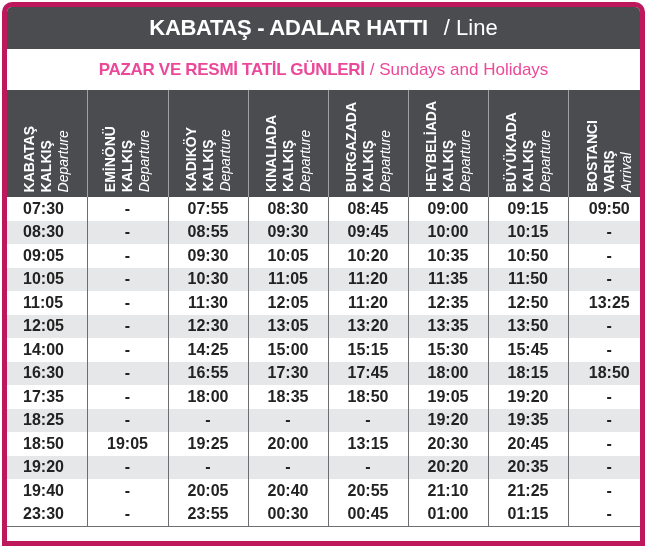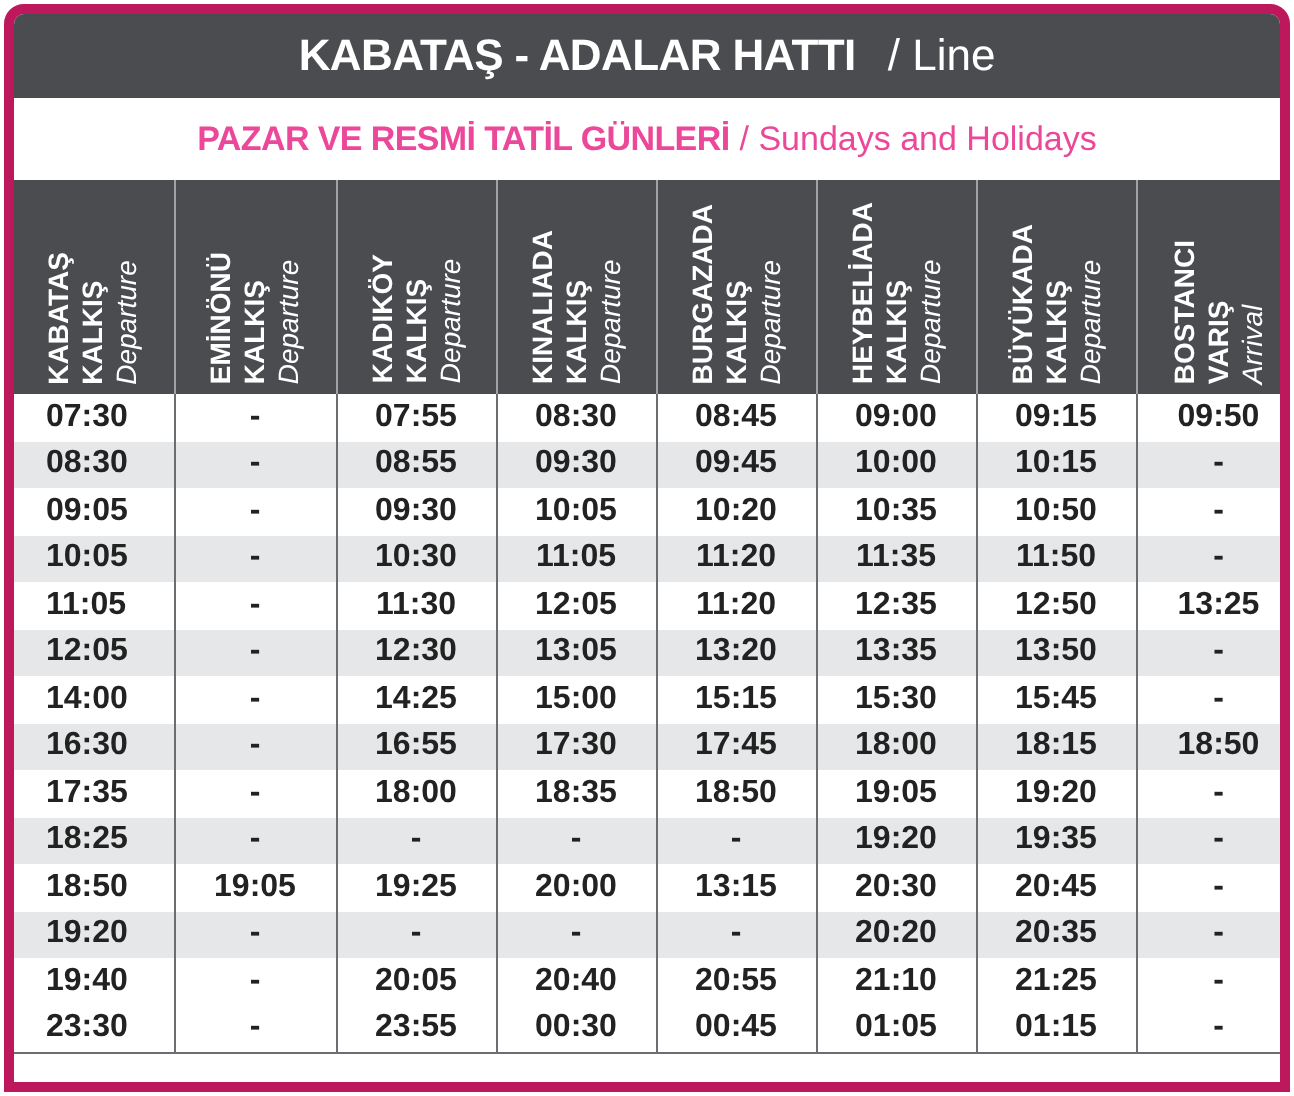--- a/index.html
+++ b/index.html
@@ -252,19 +252,19 @@
           <td>21:10</td>
           <td>21:25</td>
           <td>-</td>
         </tr>
         <tr>
           <td>23:30</td>
           <td>-</td>
           <td>23:55</td>
           <td>00:30</td>
           <td>00:45</td>
-          <td>01:05</td>
+          <td>01:00</td>
           <td>01:15</td>
           <td>-</td>
         </tr>
       </tbody>
   </table>
 </div>
 
 </body></html>

